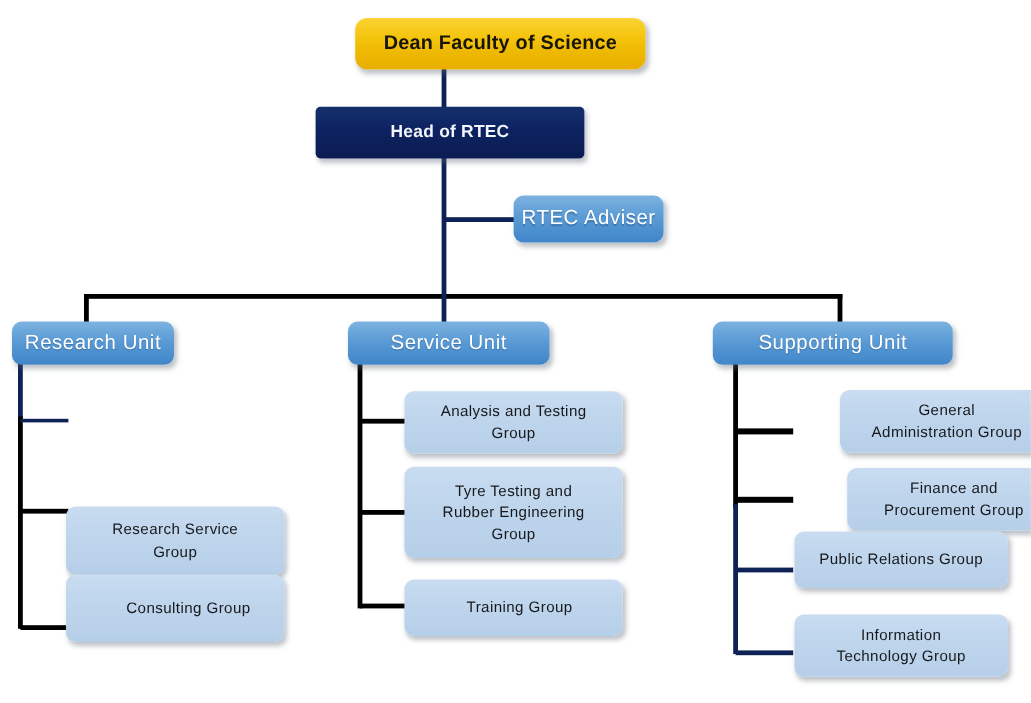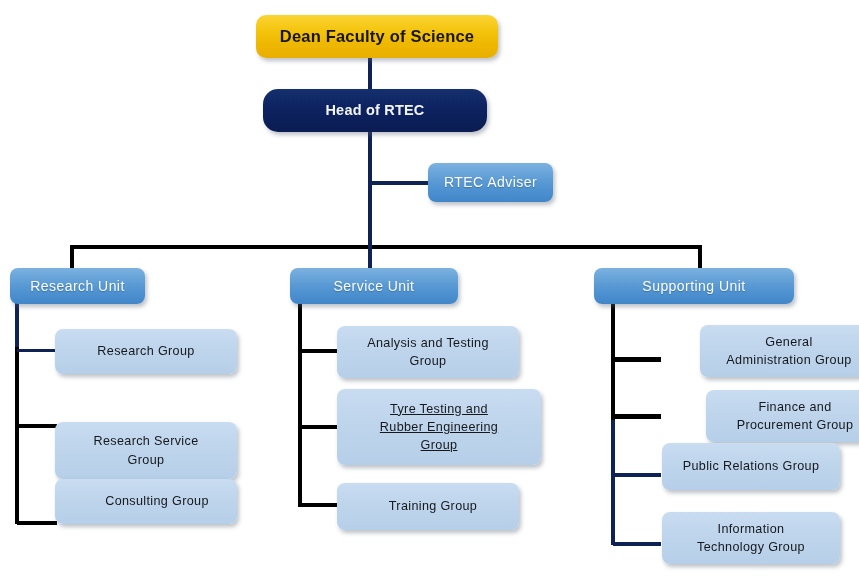--- a/index.html
+++ b/index.html
@@ -26,37 +26,38 @@
   }
 
   
   .n-dean{
     background:linear-gradient(to bottom,#fbd433 0%,#f4c40d 38%,#eeb902 64%,#e9ae00 100%);
     color:#18150a;
     font-weight:bold;
     font-size:16.5px;
     letter-spacing:.2px;
     border-radius:10px;
+    margin-left:40px;
   }
 
   
   .n-head{
     background:linear-gradient(to bottom,#15306e 0%,#0d2260 45%,#0a1c52 100%);
     color:#f2f5fb;
     font-size:14.5px;
     font-weight:bold;
     letter-spacing:.2px;
-    border-radius:15px;
+    border-radius:4px;
   }
 
   
   .n-mid{
     background:linear-gradient(to bottom,#7cb2e0 0%,#5b9bd5 45%,#4b8fcf 75%,#4186c8 100%);
     color:#ffffff;
-    font-size:14px;
+    font-size:17px;
     letter-spacing:.45px;
     border-radius:8px;
     text-shadow:0 1px 1px rgba(20,50,90,.35);
   }
 
   
   .n-leaf{
     background:linear-gradient(to bottom,#c9dcf1 0%,#bed5ec 45%,#b6cfe8 100%);
     color:#17181c;
     font-size:12.6px;
@@ -108,31 +109,30 @@
   <div class="node n-head" style="left:263px;top:89px;width:224px;height:43px;">Head of RTEC</div>
 
   <div class="node n-mid" style="left:428px;top:163px;width:125px;height:39px;">RTEC Adviser</div>
 
   <div class="node n-mid" style="left:10px;top:268px;width:135px;height:36px;">Research Unit</div>
 
   <div class="node n-mid" style="left:290px;top:268px;width:168px;height:36px;">Service Unit</div>
 
   <div class="node n-mid" style="left:594px;top:268px;width:200px;height:36px;">Supporting Unit</div>
 
-  <div class="node n-leaf" style="left:55px;top:329px;width:182px;height:45px;">Research  Group</div>
 
   <div class="node n-leaf" style="left:55px;top:398px;width:182px;height:57px;margin-top:24px;">Research  Service
 Group</div>
 
-  <div class="node n-leaf" style="left:55px;top:479px;width:182px;height:45px;padding-left:28px;">Consulting  Group</div>
+  <div class="node n-leaf" style="left:55px;top:479px;width:182px;height:56px;padding-left:28px;">Consulting  Group</div>
 
   <div class="node n-leaf" style="left:337px;top:326px;width:182px;height:52px;">Analysis  and  Testing
 Group</div>
 
-  <div class="node n-leaf" style="left:337px;top:389px;width:204px;height:76px;text-decoration:underline;">Tyre Testing and
+  <div class="node n-leaf" style="left:337px;top:389px;width:182px;height:76px;">Tyre Testing and
 Rubber  Engineering
 Group</div>
 
   <div class="node n-leaf" style="left:337px;top:483px;width:182px;height:47px;padding-left:16px;">Training Group</div>
 
   <div class="node n-leaf" style="left:700px;top:325px;width:178px;height:52px;">General
 Administration  Group</div>
 
   <div class="node n-leaf" style="left:662px;top:390px;width:178px;height:52px;margin-left:44px;">Finance and
 Procurement  Group</div>

